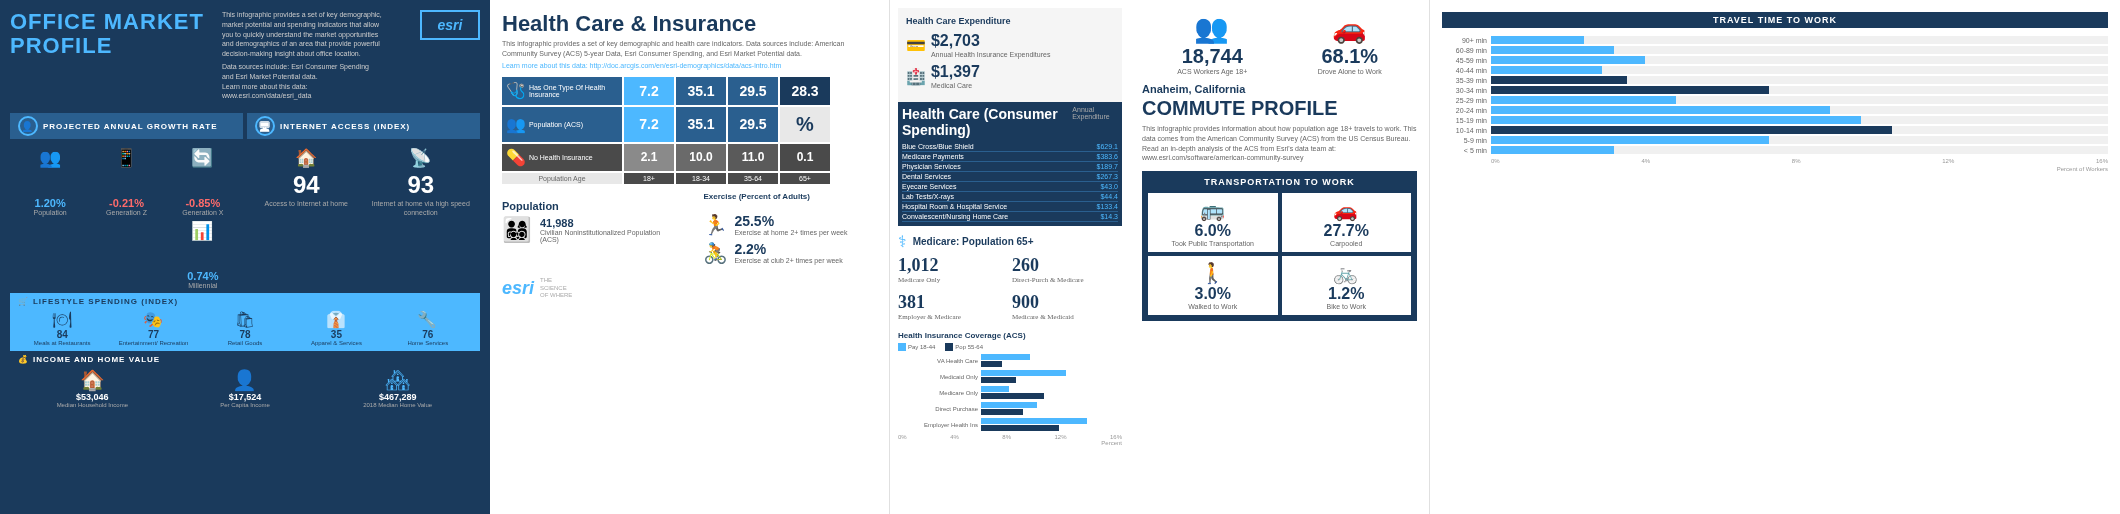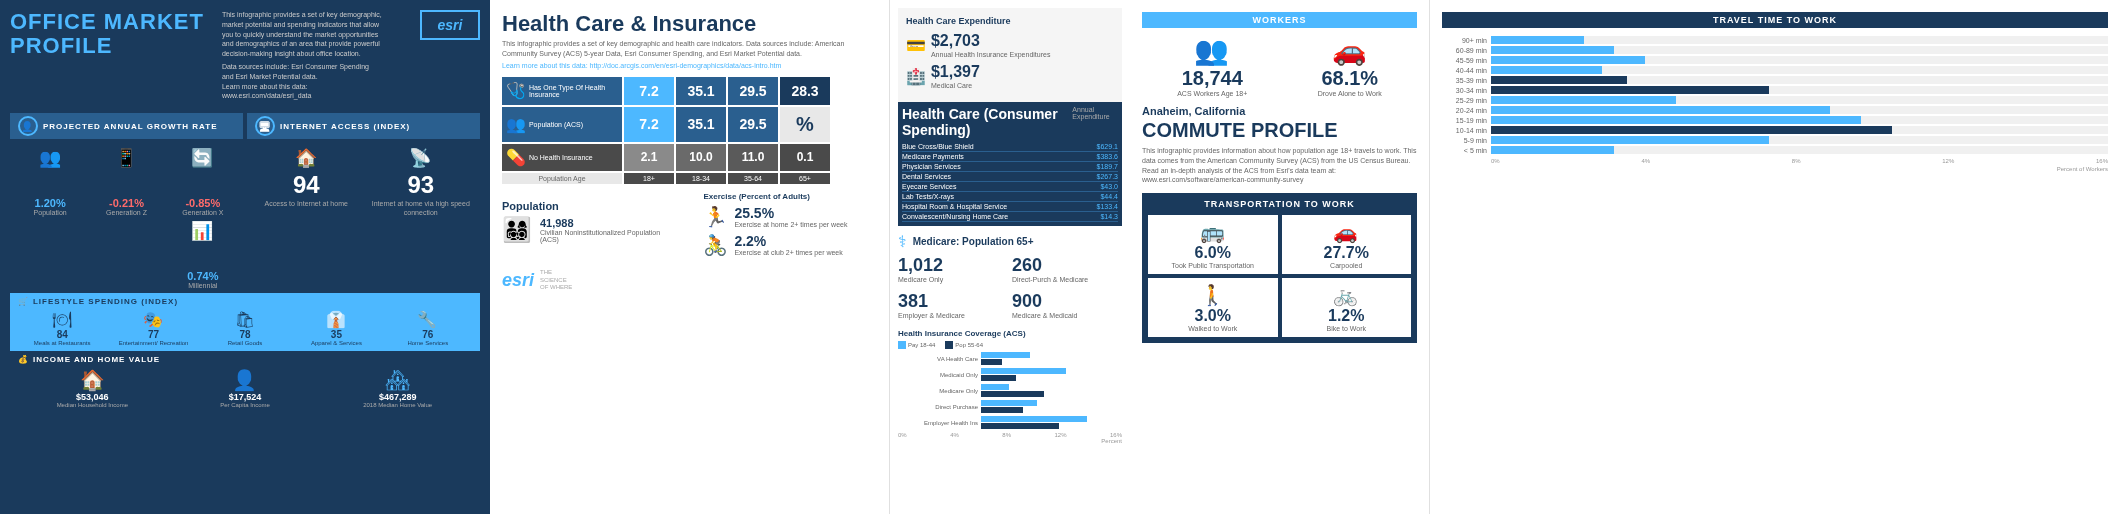--- a/index.html
+++ b/index.html
@@ -304,21 +304,21 @@
     .pop-icon { font-size: 24px; color: #4db8ff; }
     .pop-number { font-size: 11px; font-weight: bold; color: #1a3a5c; }
     .pop-desc { font-size: 7px; color: #666; }
     .exercise-section {
       margin-left: 20px;
     }
     .exercise-header {
       font-size: 8px;
       font-weight: bold;
       color: #1a3a5c;
-      margin-bottom: 4px;
+      margin-bottom: 12px;
     }
     .exercise-item {
       display: flex;
       align-items: center;
       gap: 6px;
       margin-bottom: 4px;
     }
     .exercise-icon { font-size: 20px; color: #4db8ff; }
     .exercise-pct { font-size: 14px; font-weight: bold; color: #1a3a5c; }
     .exercise-desc { font-size: 7px; color: #666; }
@@ -381,20 +381,21 @@
     .hc-con-label { font-size: 7px; }
     .hc-con-val { font-size: 7px; color: #4db8ff; }
     .medicare-section {
       margin-top: 4px;
     }
     .med-item {
       display: flex;
       align-items: flex-start;
       gap: 4px;
       margin-bottom: 4px;
+      font-family: Liberation Serif, serif;
     }
     .med-num { font-size: 18px; font-weight: bold; color: #1a3a5c; }
     .med-desc { font-size: 7px; color: #666; }
     .acs-header {
       font-size: 8px;
       font-weight: bold;
       color: #1a3a5c;
       margin: 6px 0 3px 0;
     }
     .acs-chart-row {
@@ -828,21 +829,20 @@
         <div style="font-size:6px; color:#999; text-align:right;">Percent</div>
       </div>
     </div>
   </div>
 </div>
 
 <div style="display:flex; flex-direction:row; width:990px; height:514px; background:white;">
 
   <div style="width:300px; padding:12px; border-right:1px solid #e0e0e0; flex-shrink:0;">
 
-    <div style="background:#4db8ff; color:white; font-size:9px; font-weight:bold; text-align:center; padding:3px; text-transform:uppercase; letter-spacing:1px; margin-bottom:6px;">WORKERS</div>
 
     <div style="display:flex; justify-content:space-around; margin-bottom:8px;">
       <div style="text-align:center;">
         <span style="font-size:28px; color:#4db8ff; display:block;">👥</span>
         <div style="font-size:20px; font-weight:bold; color:#1a3a5c;">18,744</div>
         <div style="font-size:7px; color:#666;">ACS Workers Age 18+</div>
       </div>
       <div style="text-align:center;">
         <span style="font-size:28px; color:#4db8ff; display:block;">🚗</span>
         <div style="font-size:20px; font-weight:bold; color:#1a3a5c;">68.1%</div>

